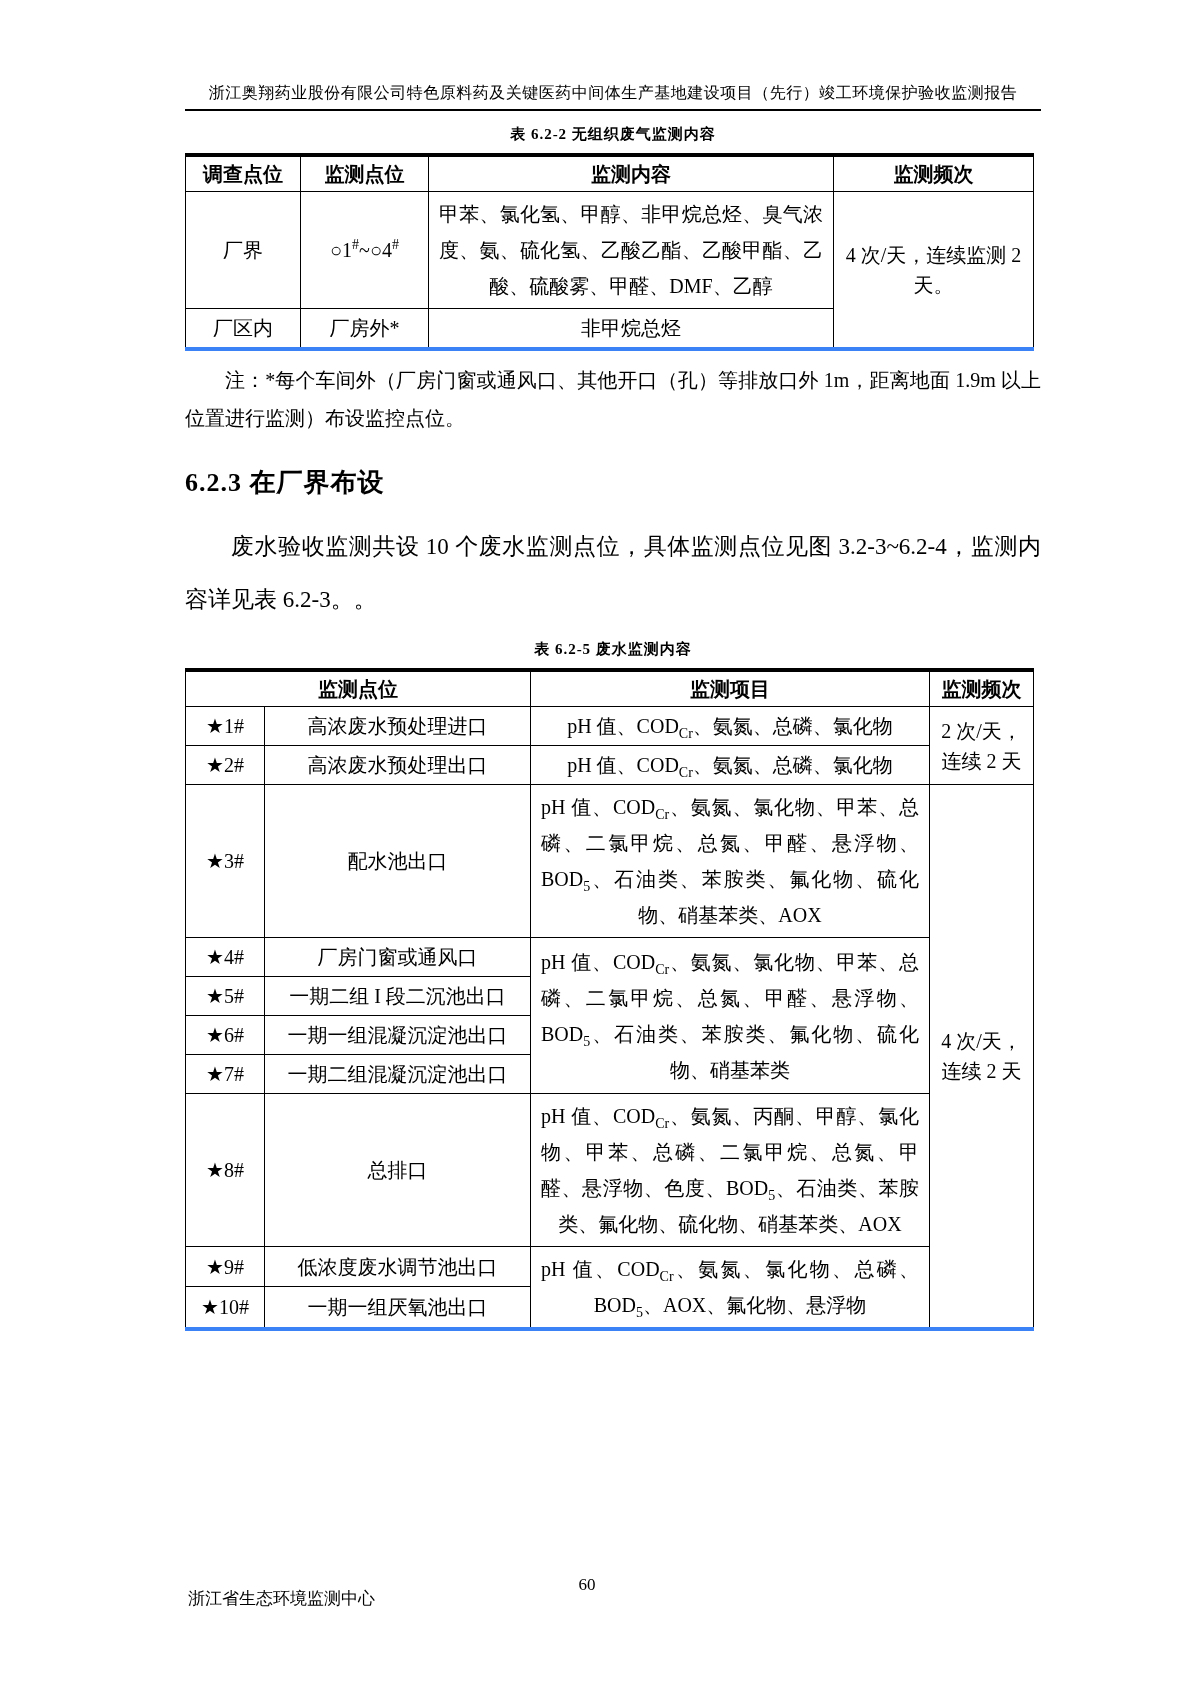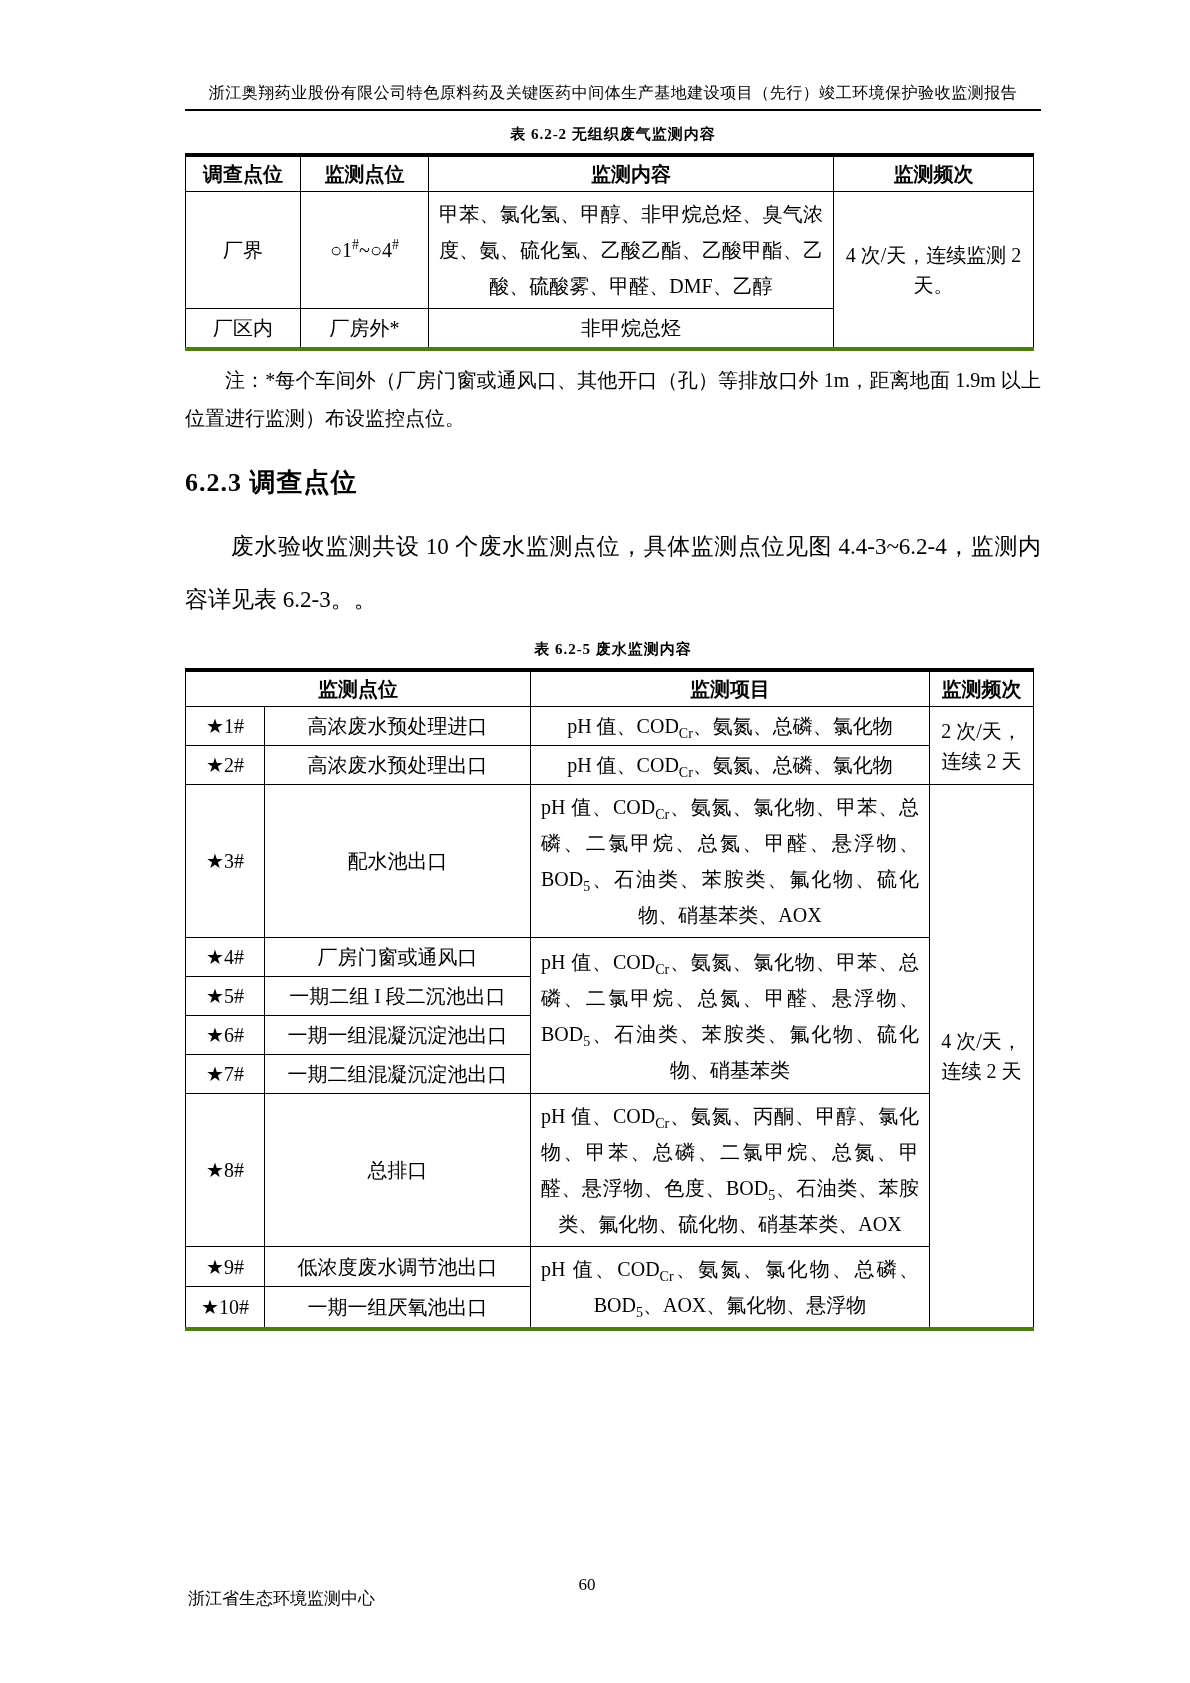--- a/index.html
+++ b/index.html
@@ -13,21 +13,21 @@
 
   
   .doc-header{font-size:16px;line-height:26px;text-align:center;letter-spacing:0.5px;}
   .header-rule{border-bottom:2px solid #000;margin-top:3px;}
 
   
   .tbl-title{font-size:15px;font-weight:bold;text-align:center;margin-top:14px;letter-spacing:1px;}
 
   
   table{border-collapse:collapse;table-layout:fixed;width:692px;
-        border-top:4px solid #000;border-bottom:4px solid #4d7c0f;margin-top:9px;}
+        border-top:4px solid #000;border-bottom:4px solid #3b82f6;margin-top:9px;}
   th,td{border:1px solid #000;font-size:20px;font-weight:normal;
         text-align:center;vertical-align:middle;padding:4px 6px;line-height:30px;}
   th{font-weight:bold;line-height:26px;}
   sup,sub{font-size:70%;line-height:0;}
   .t1-c1{width:115px;} .t1-c2{width:128px;} .t1-c3{width:405px;} .t1-c4{width:200px;}
   .t2-c1{width:79px;}  .t2-c2{width:266px;} .t2-c3{width:399px;} .t2-c4{width:104px;}
   .proj{line-height:36px;text-align:justify;text-align-last:center;padding:4px 10px;}
   .pointname{white-space:nowrap;}
 
   
@@ -80,22 +80,22 @@
       <tr>
         <td>厂区内</td>
         <td>厂房外*</td>
         <td>非甲烷总烃</td>
       </tr>
     </tbody>
       </table>
 
     <div class="note">注：*每个车间外（厂房门窗或通风口、其他开口（孔）等排放口外 1m，距离地面 1.9m 以上位置进行监测）布设监控点位。</div>
 
-    <div class="sec-heading">6.2.3 调查点位</div>
-    <div class="para para-1">废水验收监测共设 10 个废水监测点位，具体监测点位见图 4.4-3~6.2-4，监测内容详见表 6.2-3。。</div>
+    <div class="sec-heading">6.2.3 在厂界布设</div>
+    <div class="para para-1">废水验收监测共设 10 个废水监测点位，具体监测点位见图 3.2-3~6.2-4，监测内容详见表 6.2-3。。</div>
 
     <div class="tbl-title">表 6.2-5 废水监测内容</div>
 
     <table>
       <colgroup>
           <col class="t2-c1">
           <col class="t2-c2">
           <col class="t2-c3">
           <col class="t2-c4">
         </colgroup>

